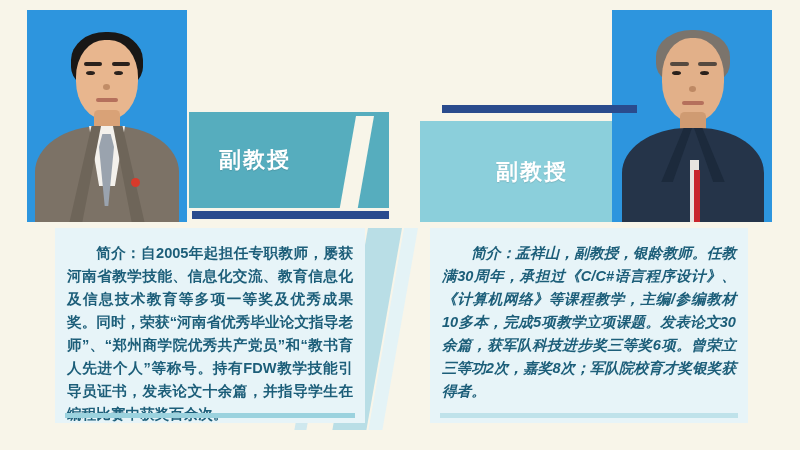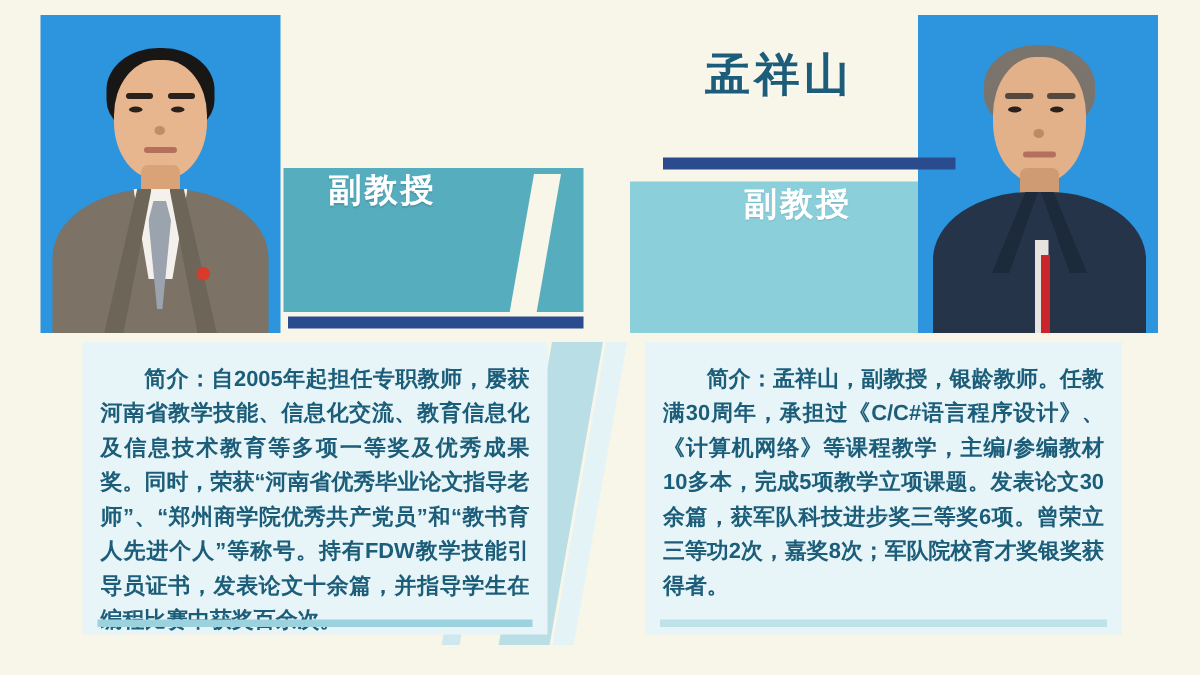--- a/index.html
+++ b/index.html
@@ -67,37 +67,37 @@
   .name{
     position:absolute;z-index:7;
     font-size:30px;font-weight:bold;letter-spacing:3px;
     color:#1C5E79;
     text-shadow:1px 1px 0 rgba(255,255,255,.6);
   }
   .name.left{left:203px;top:36px;}
   .name.right{left:470px;top:30px;}
 
   
-  .band{position:absolute;display:flex;z-index:4;}
+  .band{position:absolute;display:flex;align-items:center;z-index:4;}
   .band.left{left:189px;top:112px;width:200px;height:96px;background:#56ADBE;}
   .band.left .band-lbl{margin-left:30px;}
   .band.right{left:420px;top:121px;width:215px;height:101px;background:#8BCFDB;}
   .band.right .band-lbl{margin-left:76px;}
   .band-lbl{font-size:22px;font-weight:bold;letter-spacing:2px;color:#FFFFFF;
             text-shadow:0 1px 1px rgba(0,0,0,.12);}
 
   
   .rule{position:absolute;background:#2A4B8D;z-index:7;}
   .rule.left{left:192px;top:211px;width:197px;height:8px;}
   .rule.right{left:442px;top:105px;width:195px;height:8px;}
 
   
   .card{position:absolute;z-index:8;background:#E7F4F8;}
   .card.left{left:55px;top:228px;width:310px;height:195px;}
-  .card.right{left:430px;top:228px;width:318px;height:195px;}
+  .card.right{left:430px;top:228px;width:318px;height:195px;font-style:italic;}
   .card .bio{
     font-size:14.6px;line-height:23px;font-weight:bold;
     color:#1C5E79;text-align:justify;text-justify:inter-character;
     padding:14px 12px 0 12px;text-indent:2em;
   }
   .card-foot{position:absolute;left:10px;right:10px;bottom:5px;height:5px;background:#9BD2DE;}
   .card.right .card-foot{background:#BFE2EA;}
 
   
   .footer-strip{position:absolute;left:0;bottom:0;width:800px;height:20px;background:#F8F5E9;z-index:9;}
@@ -157,21 +157,20 @@
       <div class="p-mouth" style="left:70px;top:91px;width:22px;"></div>
       <div class="p-neck"></div>
       <div class="p-body"></div>
       <div class="p-collarA"></div>
       <div class="p-collarB"></div>
       <div class="p-placket"></div>
       <div class="p-stripe"></div>
     </div>
   </div>
 
-  <div class="name right">孟祥山</div>
 
   <div class="card left">
     <div class="bio">简介：自2005年起担任专职教师，屡获河南省教学技能、信息化交流、教育信息化及信息技术教育等多项一等奖及优秀成果奖。同时，荣获“河南省优秀毕业论文指导老师”、“郑州商学院优秀共产党员”和“教书育人先进个人”等称号。持有FDW教学技能引导员证书，发表论文十余篇，并指导学生在编程比赛中获奖百余次。</div>
     <div class="card-foot"></div>
   </div>
 
   <div class="card right">
     <div class="bio">简介：孟祥山，副教授，银龄教师。任教满30周年，承担过《C/C#语言程序设计》、《计算机网络》等课程教学，主编/参编教材10多本，完成5项教学立项课题。发表论文30余篇，获军队科技进步奖三等奖6项。曾荣立三等功2次，嘉奖8次；军队院校育才奖银奖获得者。</div>
     <div class="card-foot"></div>
   </div>

